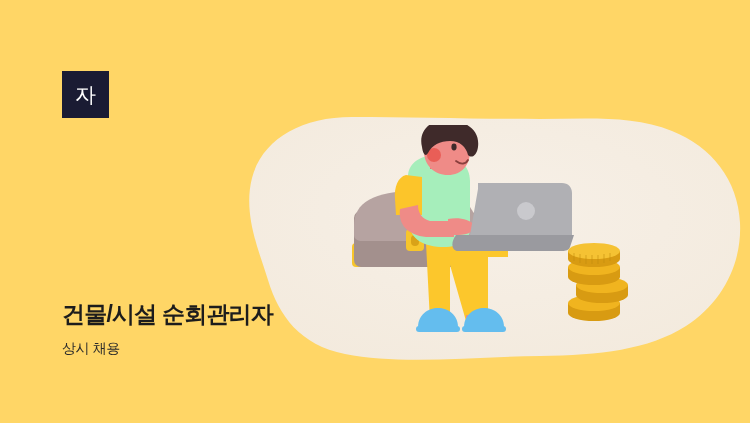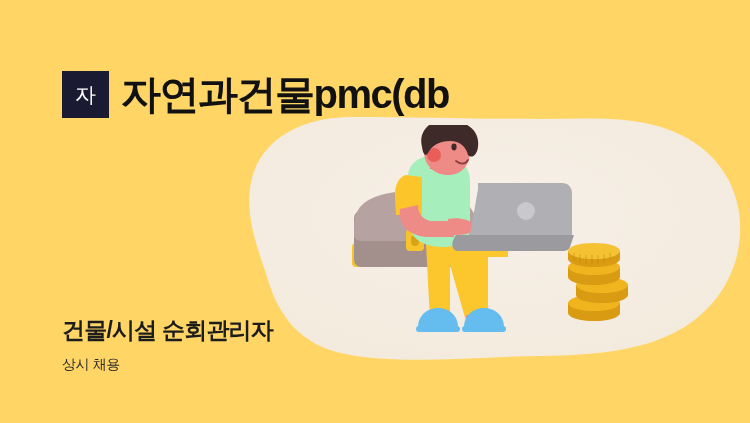--- a/index.html
+++ b/index.html
@@ -58,21 +58,21 @@
     color: #111111;
     line-height: 1.05;
     white-space: nowrap;
     letter-spacing: -1.5px;
   }
 
   
   .footer-text {
     position: absolute;
     left: 62px;
-    top: 316px;
+    top: 300px;
     width: 330px;
   }
   .job-title {
     font-size: 23px;
     font-weight: bold;
     color: #1c1c1c;
     line-height: 1.3;
     letter-spacing: -0.8px;
     white-space: nowrap;
   }
@@ -114,21 +114,20 @@
              C 400 365, 470 357, 540 356
              C 600 355, 648 350, 686 326
              C 722 303, 742 264, 740 223
              C 738 180, 712 147, 672 131
              C 632 115, 586 119, 540 119
              C 478 119, 410 117, 352 117 Z" fill="url(#blobNoise)"></path>
   </svg>
 
   <div class="header">
     <div class="logo-badge">자</div>
-    <div class="company-title">자연과건물pmc(db</div>
   </div>
 
   <svg class="illustration" viewBox="0 0 320 225" aria-hidden="true">
 
     <g>
 
       <path d="M 72 60 C 72 48, 92 48, 92 60 L 92 70 L 86 70 L 86 62 C 86 55, 78 55, 78 62 L 78 70 L 72 70 Z" fill="#a3908d"></path>
 
       <rect x="22" y="118" width="12" height="24" rx="4" fill="#f7c52b"></rect>
       <rect x="136" y="118" width="12" height="24" rx="4" fill="#f7c52b"></rect>

